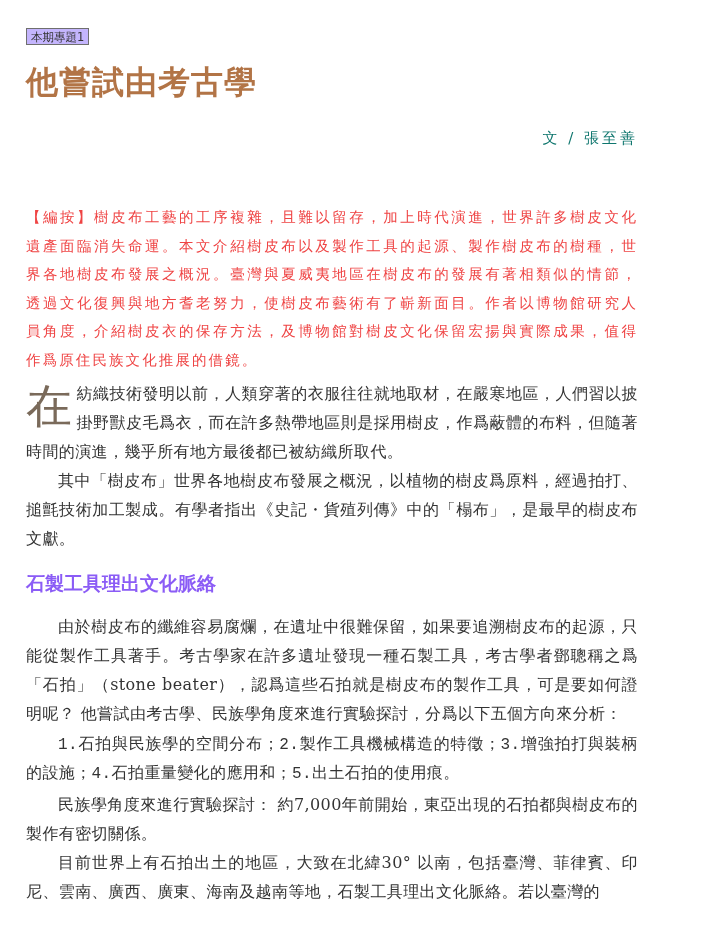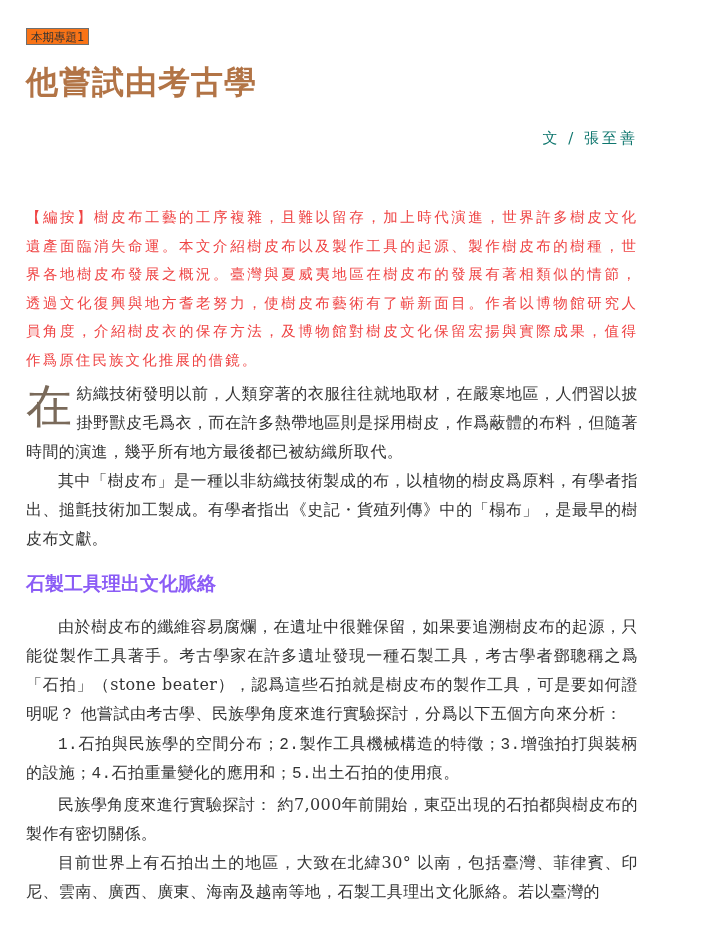--- a/index.html
+++ b/index.html
@@ -21,21 +21,21 @@
       top: 0;
       width: 612px;
     }
     .badge {
       position: absolute;
       left: 0;
       top: 28px;
       height: 17px;
       padding: 0 4px;
       border: 1px solid #6f6f6f;
-      background: #f97316;
+      background: #c4b5fd;
       font-family: "DejaVu Sans", "Liberation Sans", sans-serif;
       font-size: 11.5px;
       line-height: 17px;
       color: #333;
       box-sizing: border-box;
     }
     .title {
       position: absolute;
       left: 0;
       top: 60px;
@@ -120,21 +120,21 @@
   <h1 class="title">他嘗試由考古學</h1>
 
   <div class="byline">文 / 張至善</div>
 
   <p class="editor-note">【編按】樹皮布工藝的工序複雜，且難以留存，加上時代演進，世界許多樹皮文化遺產面臨消失命運。本文介紹樹皮布以及製作工具的起源、製作樹皮布的樹種，世界各地樹皮布發展之概況。臺灣與夏威夷地區在樹皮布的發展有著相類似的情節，透過文化復興與地方耆老努力，使樹皮布藝術有了嶄新面目。作者以博物館研究人員角度，介紹樹皮衣的保存方法，及博物館對樹皮文化保留宏揚與實際成果，值得作爲原住民族文化推展的借鏡。</p>
 
   <p class="body-text dropcap-para">
     <span class="dropcap">在</span><span>紡織技術發明以前，人類穿著的衣服往往就地取材，在嚴寒地區，人們習以披掛野獸皮毛爲衣，而在許多熱帶地區則是採用樹皮，作爲蔽體的布料，但隨著時間的演進，幾乎所有地方最後都已被紡織所取代。</span>
   </p>
 
-  <p class="body-text indent para2">其中「樹皮布」是一種以非紡織技術製成的布，以植物的樹皮爲原料，有學者指出、搥氈技術加工製成。有學者指出《史記・貨殖列傳》中的「榻布」，是最早的樹皮布文獻。</p>
+  <p class="body-text indent para2">其中「樹皮布」世界各地樹皮布發展之概況，以植物的樹皮爲原料，經過拍打、搥氈技術加工製成。有學者指出《史記・貨殖列傳》中的「榻布」，是最早的樹皮布文獻。</p>
 
   <h2 class="section-heading">石製工具理出文化脈絡</h2>
 
   <p class="body-text indent para3">由於樹皮布的纖維容易腐爛，在遺址中很難保留，如果要追溯樹皮布的起源，只能從製作工具著手。考古學家在許多遺址發現一種石製工具，考古學者鄧聰稱之爲「石拍」（stone beater），認爲這些石拍就是樹皮布的製作工具，可是要如何證明呢？ 他嘗試由考古學、民族學角度來進行實驗探討，分爲以下五個方向來分析：</p>
 
   <p class="body-text indent para4">1.石拍與民族學的空間分布；2.製作工具機械構造的特徵；3.增強拍打與裝柄的設施；4.石拍重量變化的應用和；5.出土石拍的使用痕。</p>
 
   <p class="body-text indent para5">民族學角度來進行實驗探討： 約7,000年前開始，東亞出現的石拍都與樹皮布的製作有密切關係。</p>
 
   <p class="body-text indent para6">目前世界上有石拍出土的地區，大致在北緯30° 以南，包括臺灣、菲律賓、印尼、雲南、廣西、廣東、海南及越南等地，石製工具理出文化脈絡。若以臺灣的</p>

